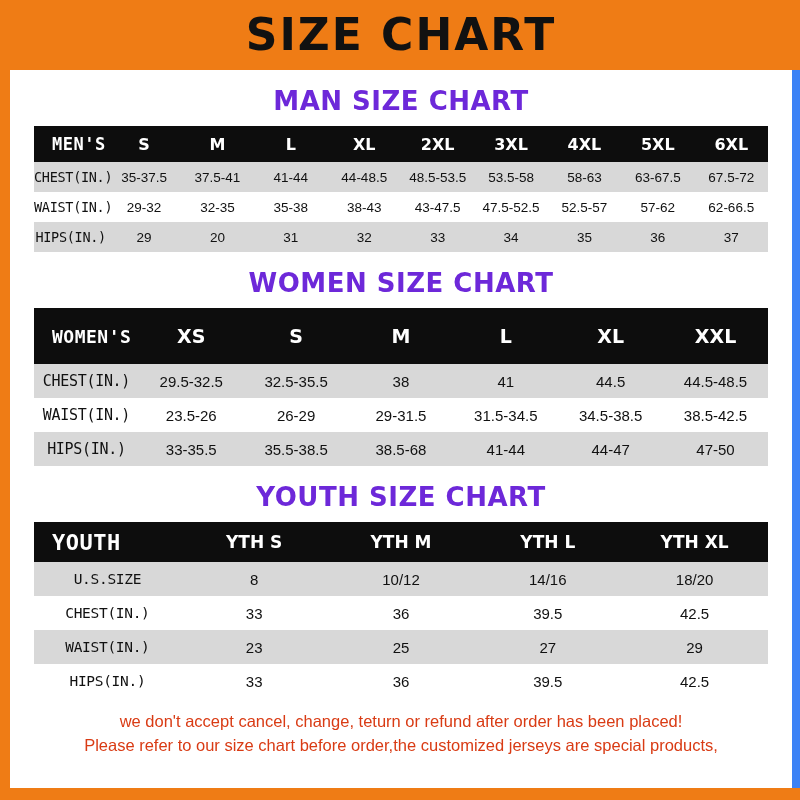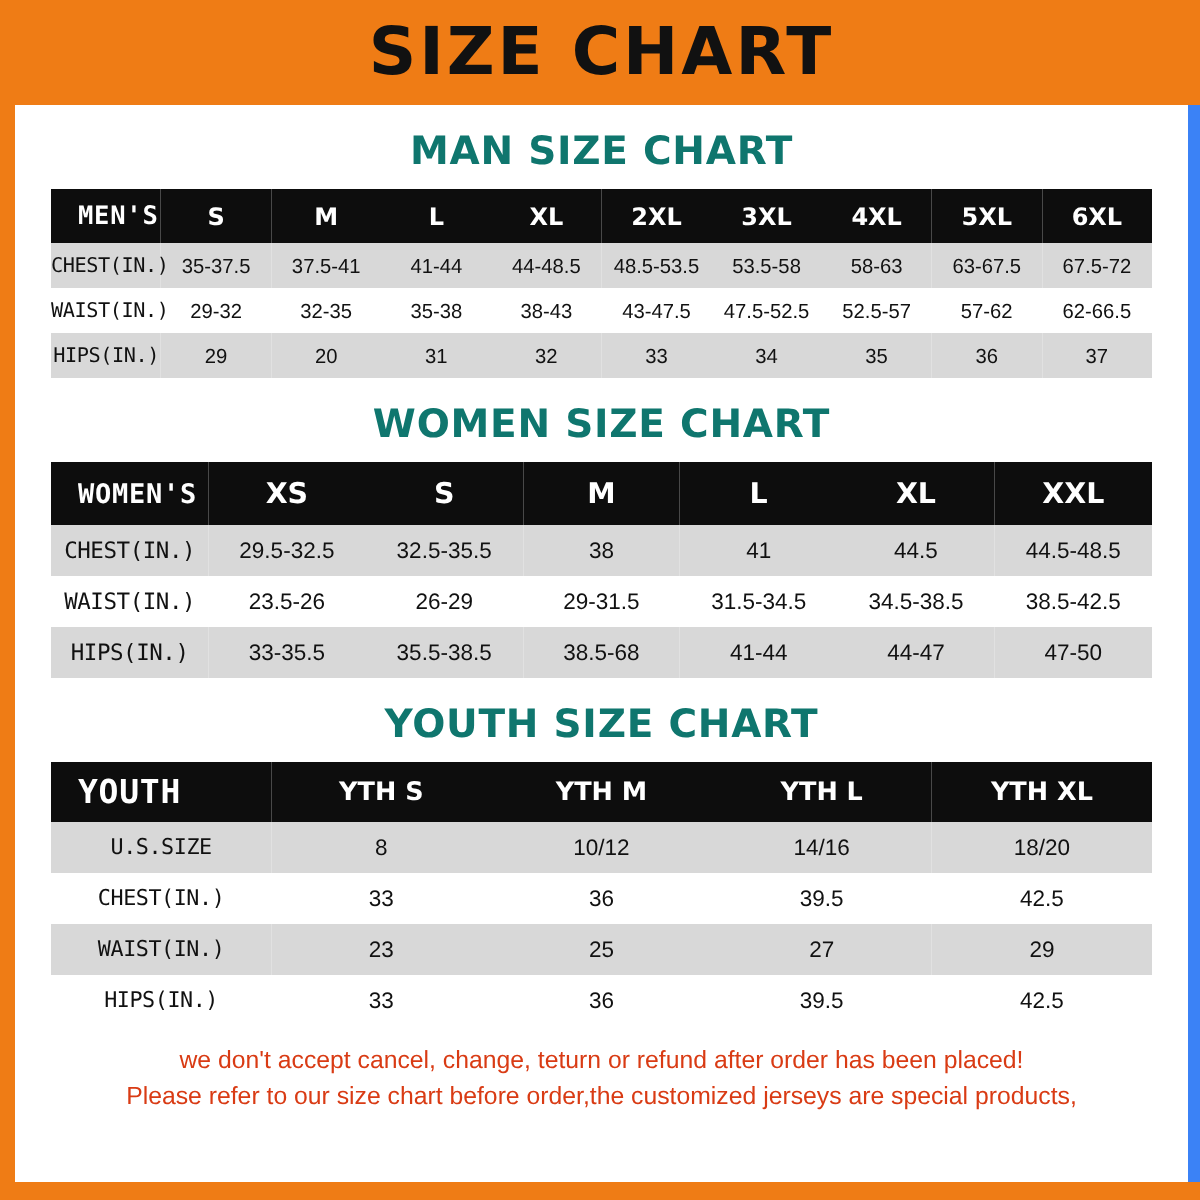--- a/index.html
+++ b/index.html
@@ -39,21 +39,21 @@
     line-height: 1;
   }
   .section {
     padding: 0 24px;
   }
   .section-title {
     text-align: center;
     font-family: "DejaVu Sans", sans-serif;
     font-weight: bold;
     font-size: 26px;
-    color: #0f766e;
+    color: #6d28d9;
     letter-spacing: 0.5px;
     margin: 16px 0 10px 0;
   }
   table.chart {
     width: 100%;
     border-collapse: collapse;
     table-layout: fixed;
   }
   table.chart td, table.chart th {
     text-align: center;
@@ -92,21 +92,21 @@
   tr.drow td.rowlabel {
     font-family: "DejaVu Sans Mono", monospace;
     font-size: 13.5px;
     letter-spacing: -0.3px;
     text-align: center;
   }
   tr.shade td { background: #d8d8d8; }
   tr.plain td { background: #ffffff; }
 
   
-  table.women tr.hrow td { height: 42px; }
+  table.women tr.hrow td { height: 56px; }
   table.women tr.hrow td.rowlabel { font-size: 18px; }
   table.women tr.hrow td.colhead { font-size: 19px; }
   table.women tr.drow td { height: 34px; font-size: 15px; }
   table.women tr.drow td.rowlabel { font-size: 15px; }
 
   table.youth tr.hrow td { height: 40px; }
   table.youth tr.hrow td.rowlabel { font-size: 22px; }
   table.youth tr.hrow td.colhead { font-size: 17px; }
   table.youth tr.drow td { height: 34px; font-size: 15px; }
   table.youth tr.drow td.rowlabel { font-size: 14.5px; }

